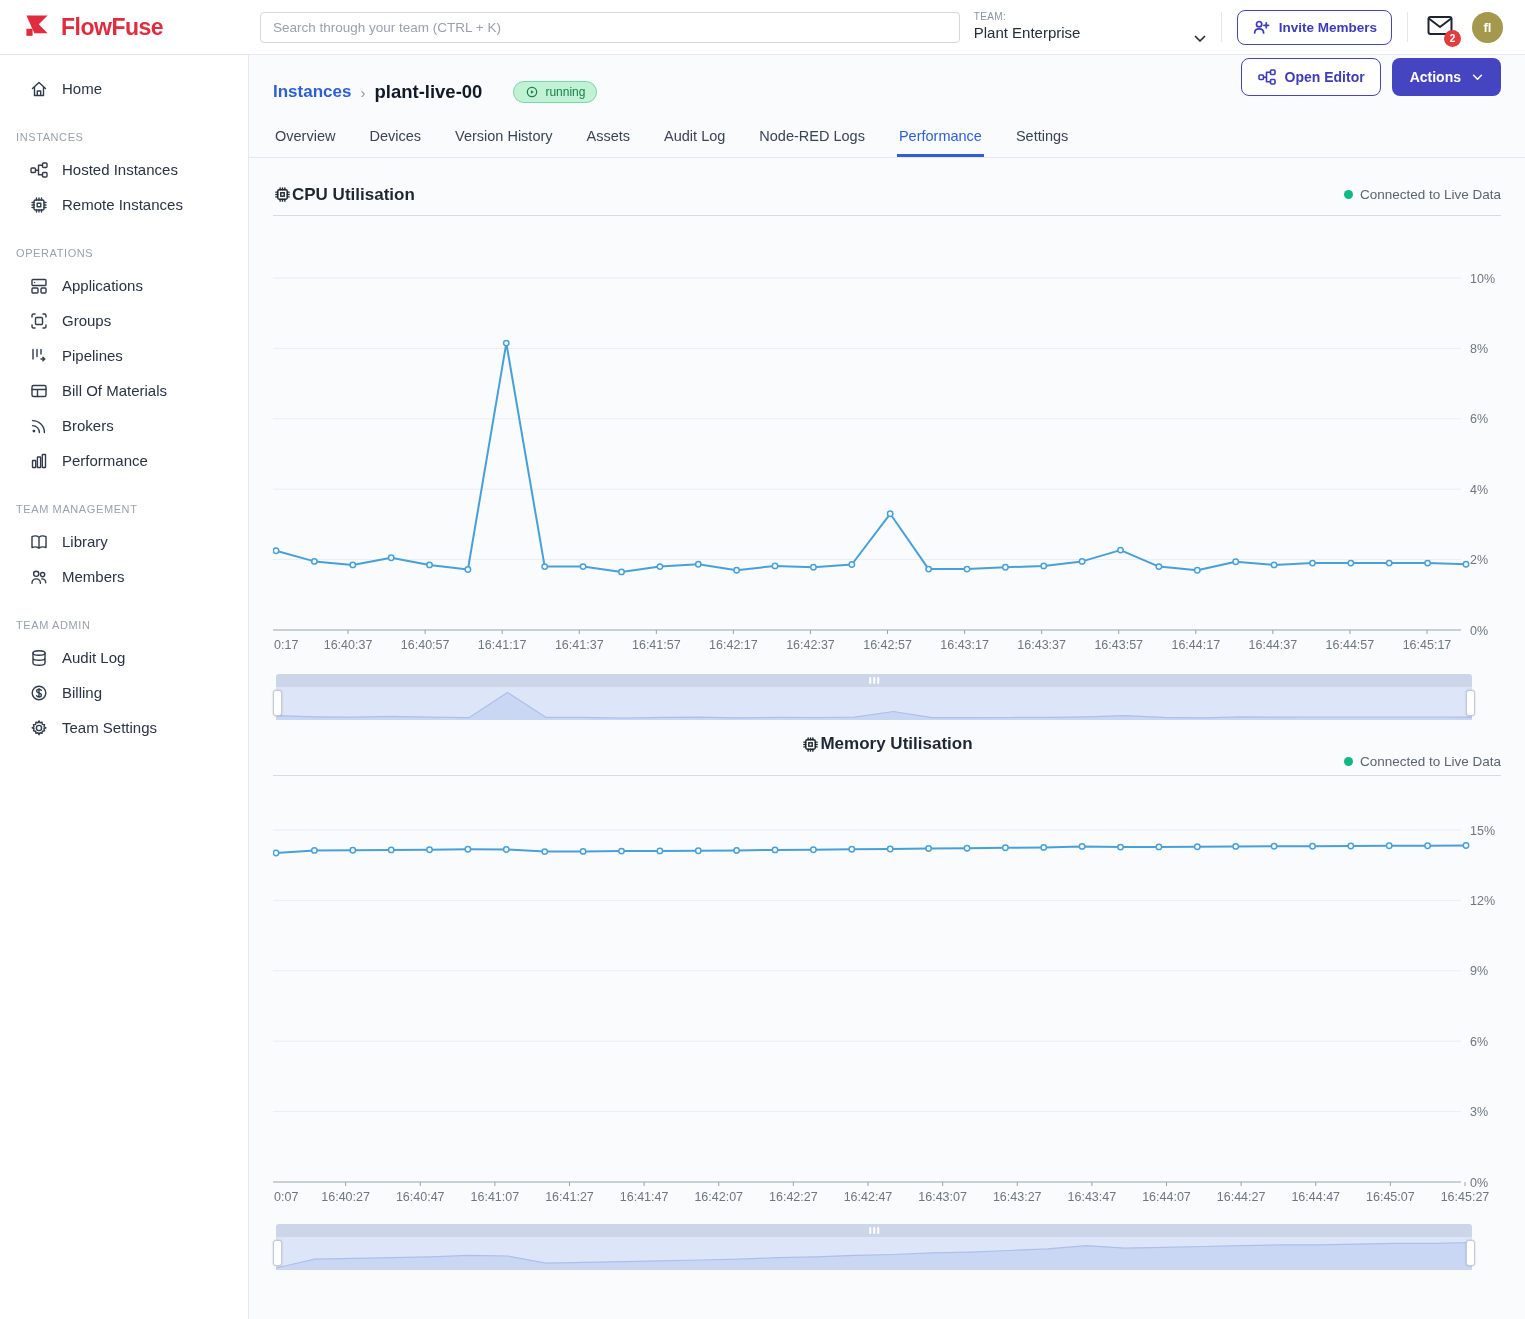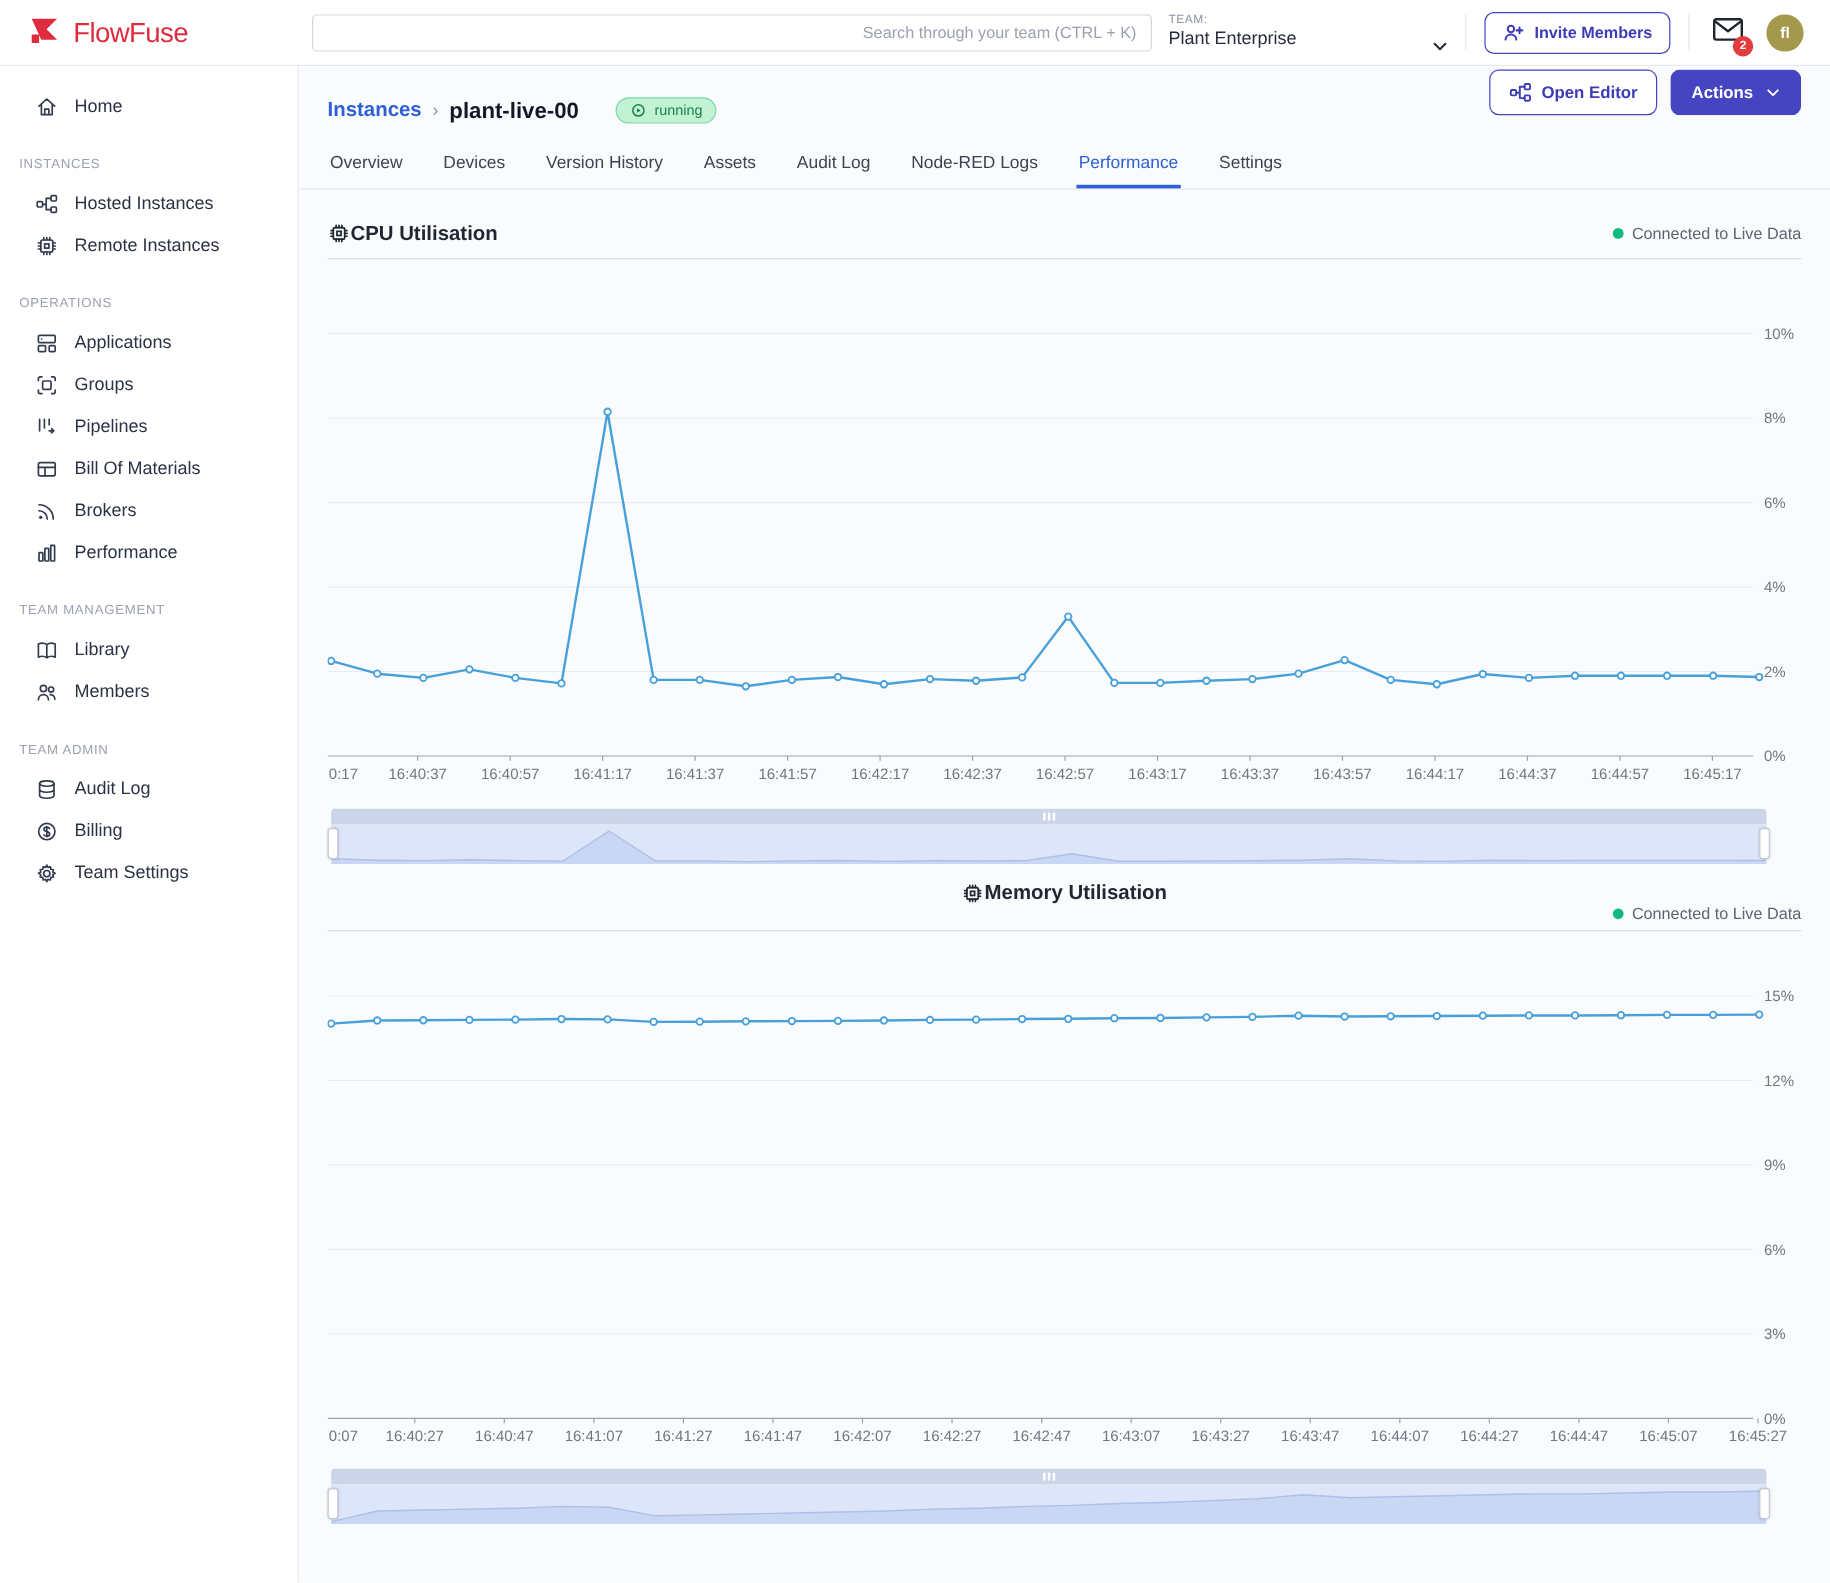--- a/index.html
+++ b/index.html
@@ -4,23 +4,23 @@
 <style>
   * { box-sizing: border-box; }
   html,body { margin:0; padding:0; }
   body {
     width:1525px; height:1319px; position:relative; overflow:hidden;
     font-family:"Liberation Sans", sans-serif; background:#fafbfc; color:#2a3343;
   }
   
   .topbar{position:absolute;top:0;left:0;right:0;height:55px;background:#fff;border-bottom:1px solid #e6e8ec;display:flex;align-items:center;padding:0 22px;z-index:5;}
   .logo{display:flex;align-items:center;gap:9px;color:#df2c3e;}
-  .logo-text{font-size:23px;font-weight:normal;letter-spacing:-0.5px;}
+  .logo-text{font-size:23px;font-weight:bold;letter-spacing:-0.5px;}
   .search-wrap{position:absolute;left:260px;top:12px;width:700px;}
-  .search-wrap input{width:100%;height:31px;border:1px solid #d4d7dd;border-radius:4px;padding:0 12px;font-size:13.5px;color:#374151;outline:none;font-family:inherit;background:#fff;text-align:right;}
+  .search-wrap input{width:100%;height:31px;border:1px solid #d4d7dd;border-radius:4px;padding:0 12px;font-size:13.5px;color:#374151;outline:none;font-family:inherit;background:#fff;}
   .search-wrap input::placeholder{color:#9aa1ad;}
   .top-right{margin-left:auto;display:flex;align-items:center;gap:15px;}
   .tb-divider{width:1px;height:30px;background:#e3e6ea;}
   .team-select{display:flex;align-items:flex-end;gap:10px;width:232px;cursor:pointer;}
   .team-meta{display:flex;flex-direction:column;line-height:1.25;}
   .team-label{font-size:10px;color:#8b93a0;letter-spacing:.4px;}
   .team-name{font-size:15px;color:#252c3a;}
   .team-select svg{margin-left:auto;}
   .btn{display:flex;align-items:center;gap:8px;border-radius:8px;font-weight:bold;cursor:pointer;border:1.5px solid transparent;font-family:inherit;}
   .btn-outline{background:#fff;border-color:#4544c1;color:#3d3cb8;}

